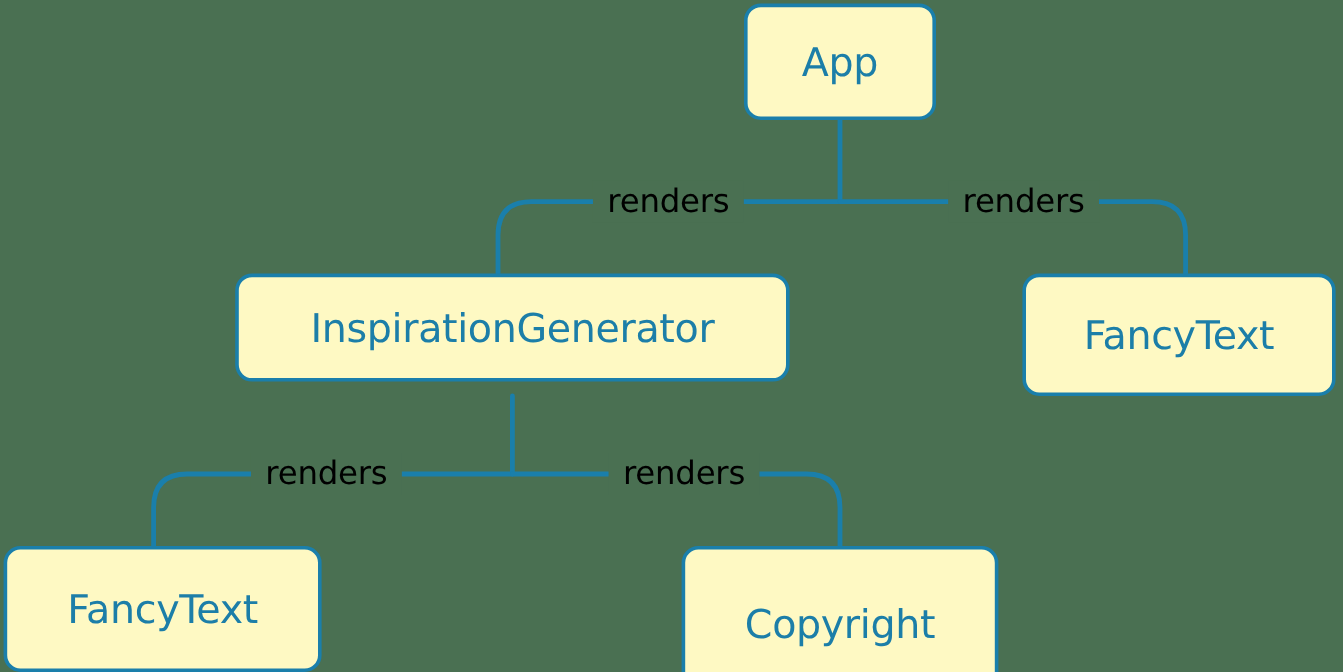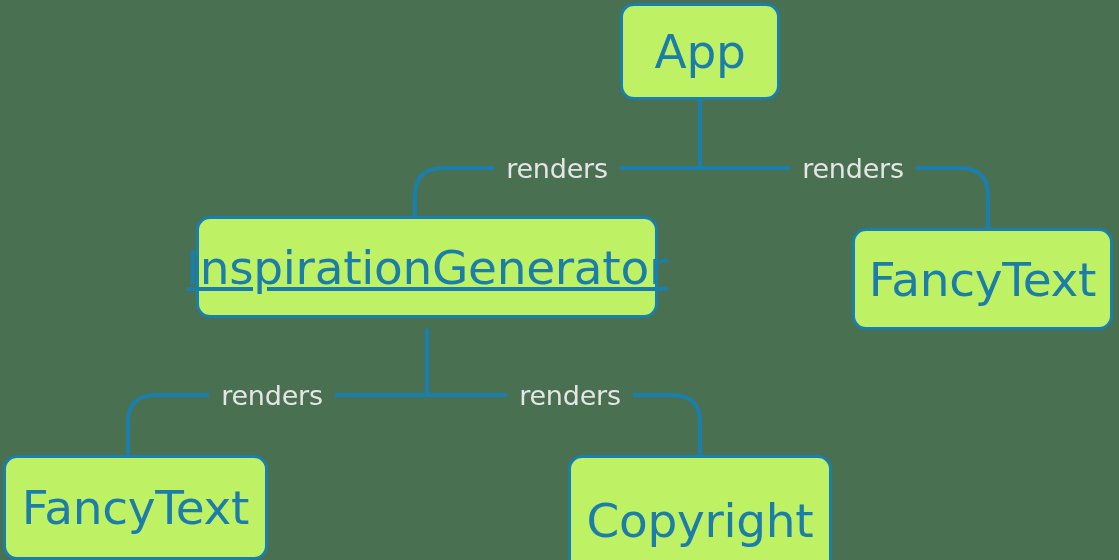--- a/index.html
+++ b/index.html
@@ -21,37 +21,37 @@
   #edge-layer {
     position: absolute;
     left: 0;
     top: 0;
     width: 1119px;
     height: 560px;
   }
   .node-box {
     position: absolute;
     box-sizing: border-box;
-    background: #bef264;
+    background: #fef9c3;
     border: 3px solid #1a7fab;
     border-radius: 14px;
     display: flex;
     align-items: center;
     justify-content: center;
     color: #1c7ea8;
     font-family: "DejaVu Sans", sans-serif;
-    font-size: 47px;
+    font-size: 33px;
     font-weight: 400;
     letter-spacing: -0.3px;
     white-space: nowrap;
     z-index: 2;
   }
   .edge-label {
     position: absolute;
-    color: #e5e5e5;
+    color: #000000;
     font-family: "DejaVu Sans", sans-serif;
     font-size: 27px;
     font-weight: 400;
     letter-spacing: -0.2px;
     white-space: nowrap;
     transform: translate(-50%, -50%);
     z-index: 3;
     line-height: 1;
   }
 </style>
@@ -78,21 +78,21 @@
   <rect x="494.125" y="150.5" width="125.75" height="35" fill="#4a7052"></rect>
       <rect x="790.125" y="150.5" width="125.75" height="35" fill="#4a7052"></rect>
       <rect x="209.125" y="377.5" width="125.75" height="35" fill="#4a7052"></rect>
       <rect x="507.125" y="377.5" width="125.75" height="35" fill="#4a7052"></rect>
     </svg>
 
   <div class="node-box" style="left:620px; top:3px; width:160px; height:97px;">
     <span>App</span>
   </div>
 
-  <div class="node-box" style="left:196px; top:216px; width:462px; height:102px;text-decoration:underline;">
+  <div class="node-box" style="left:196px; top:228px; width:462px; height:90px;">
     <span>InspirationGenerator</span>
   </div>
 
   <div class="node-box" style="left:852px; top:228px; width:261px; height:102px;">
     <span>FancyText</span>
   </div>
 
   <div class="node-box" style="left:3px; top:455px; width:265px; height:105px;">
     <span>FancyText</span>
   </div>

